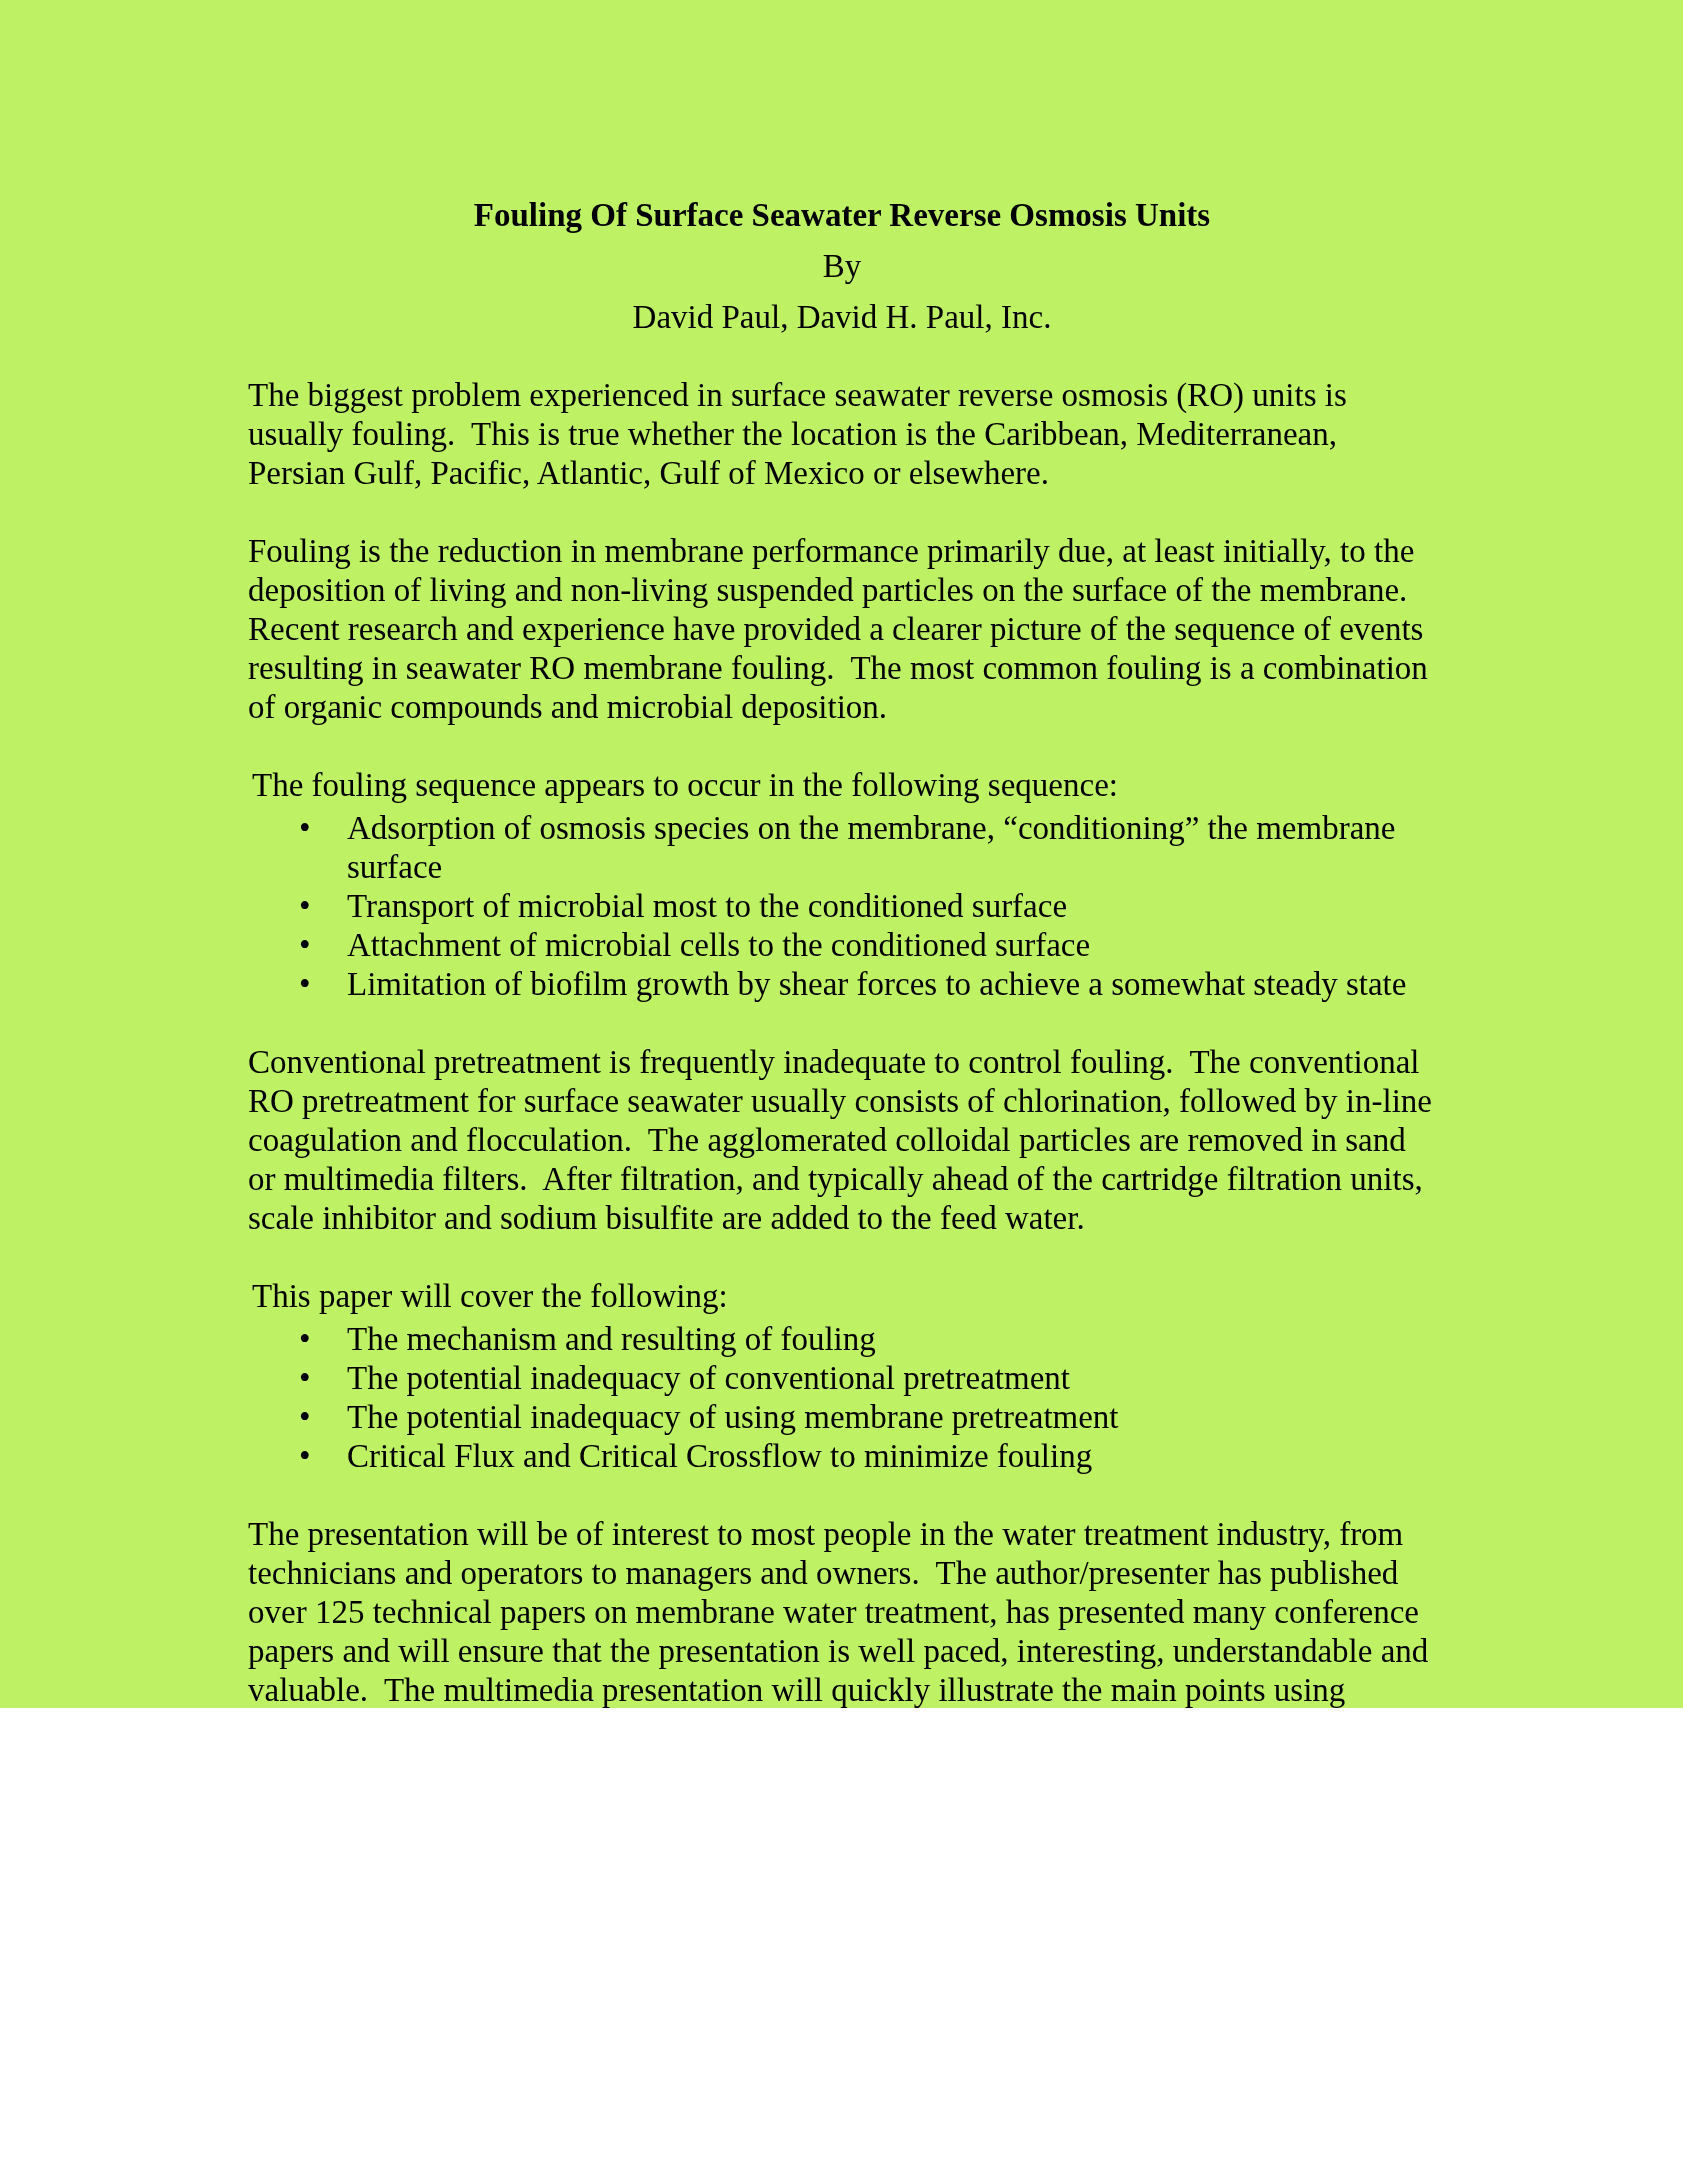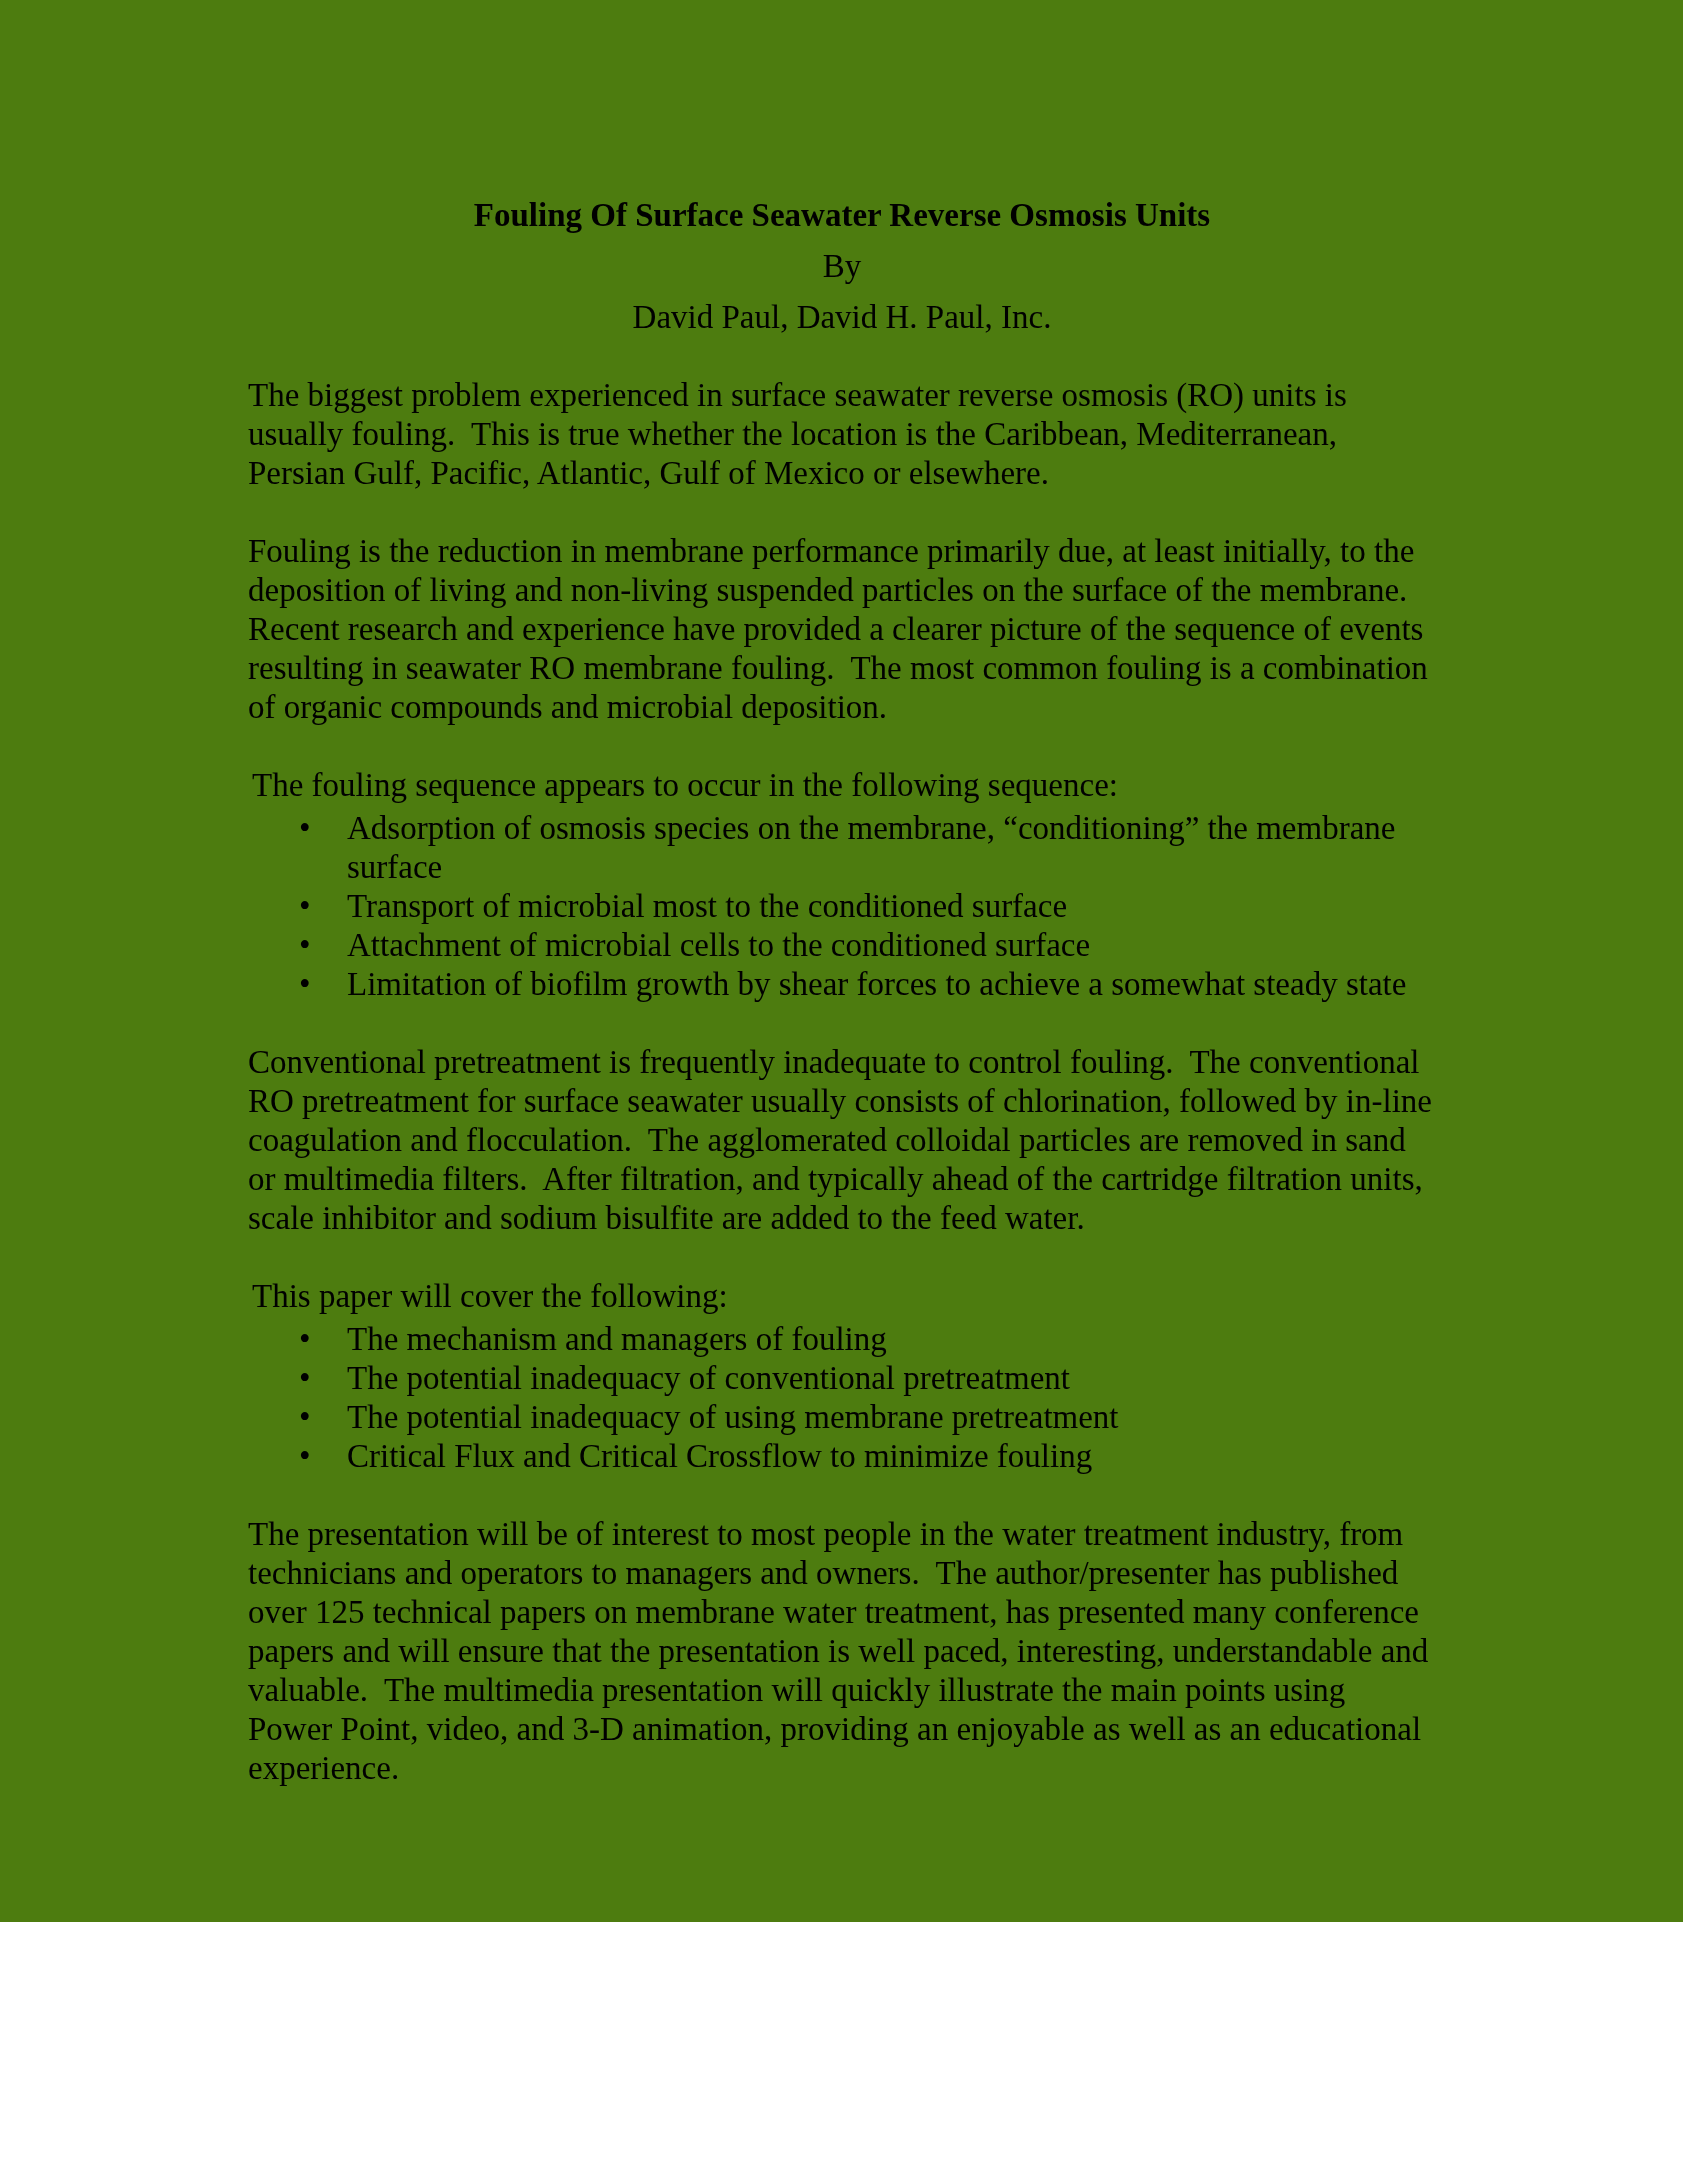--- a/index.html
+++ b/index.html
@@ -3,22 +3,22 @@
 <meta charset="utf-8">
 <style>
   html, body {
     margin: 0;
     padding: 0;
     background: #ffffff;
   }
   .page {
     position: relative;
     width: 1683px;
-    height: 1922px;
-    background: #4d7c0f;
+    height: 1708px;
+    background: #bef264;
     color: #000000;
     font-family: "Liberation Serif", "DejaVu Serif", serif;
     font-size: 33px;
     line-height: 39px;
     box-sizing: border-box;
     padding: 196px 248px 0 248px;
     overflow: hidden;
   }
   .content {
     width: 1188px;
@@ -92,21 +92,21 @@
     </ul>
 
     <p class="body-par">Conventional pretreatment is frequently inadequate to control fouling.  The conventional
 RO pretreatment for surface seawater usually consists of chlorination, followed by in-line
 coagulation and flocculation.  The agglomerated colloidal particles are removed in sand
 or multimedia filters.  After filtration, and typically ahead of the cartridge filtration units,
 scale inhibitor and sodium bisulfite are added to the feed water.</p>
 
     <p class="list-intro">This paper will cover the following:</p>
     <ul class="bullet-list">
-      <li>The mechanism and managers of fouling</li>
+      <li>The mechanism and resulting of fouling</li>
       <li>The potential inadequacy of conventional pretreatment</li>
       <li>The potential inadequacy of using membrane pretreatment</li>
       <li>Critical Flux and Critical Crossflow to minimize fouling</li>
     </ul>
 
     <p class="body-par">The presentation will be of interest to most people in the water treatment industry, from
 technicians and operators to managers and owners.  The author/presenter has published
 over 125 technical papers on membrane water treatment, has presented many conference
 papers and will ensure that the presentation is well paced, interesting, understandable and
 valuable.  The multimedia presentation will quickly illustrate the main points using

